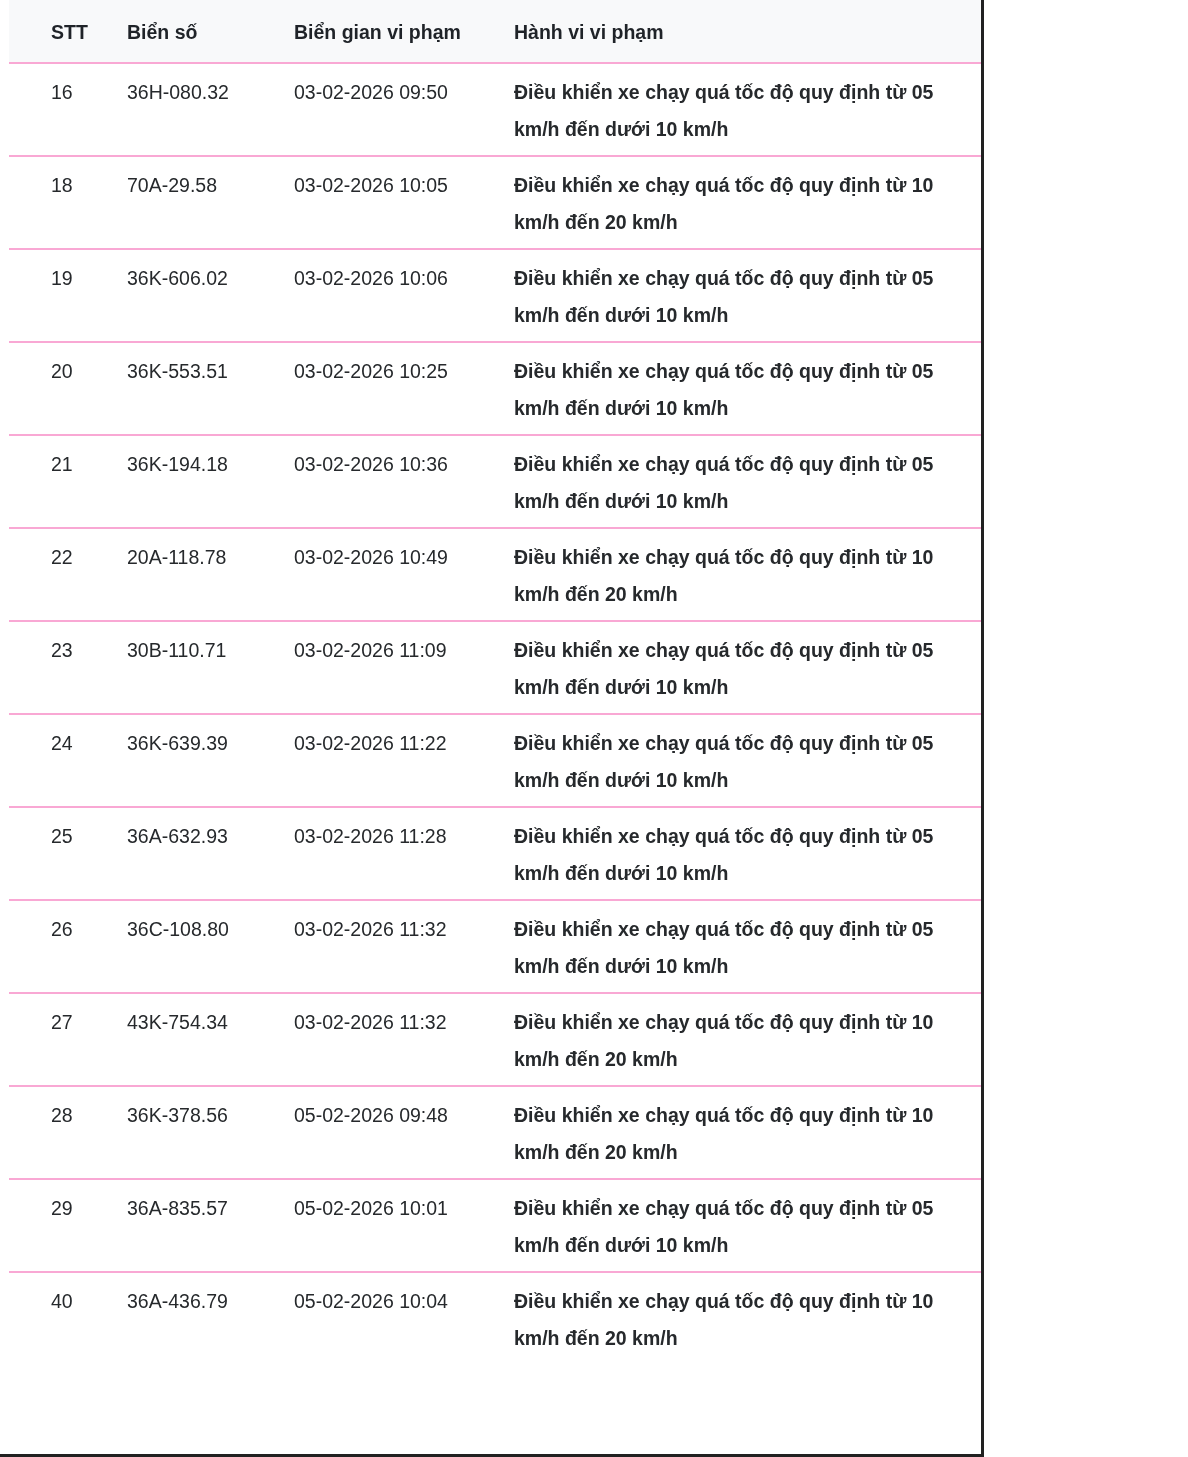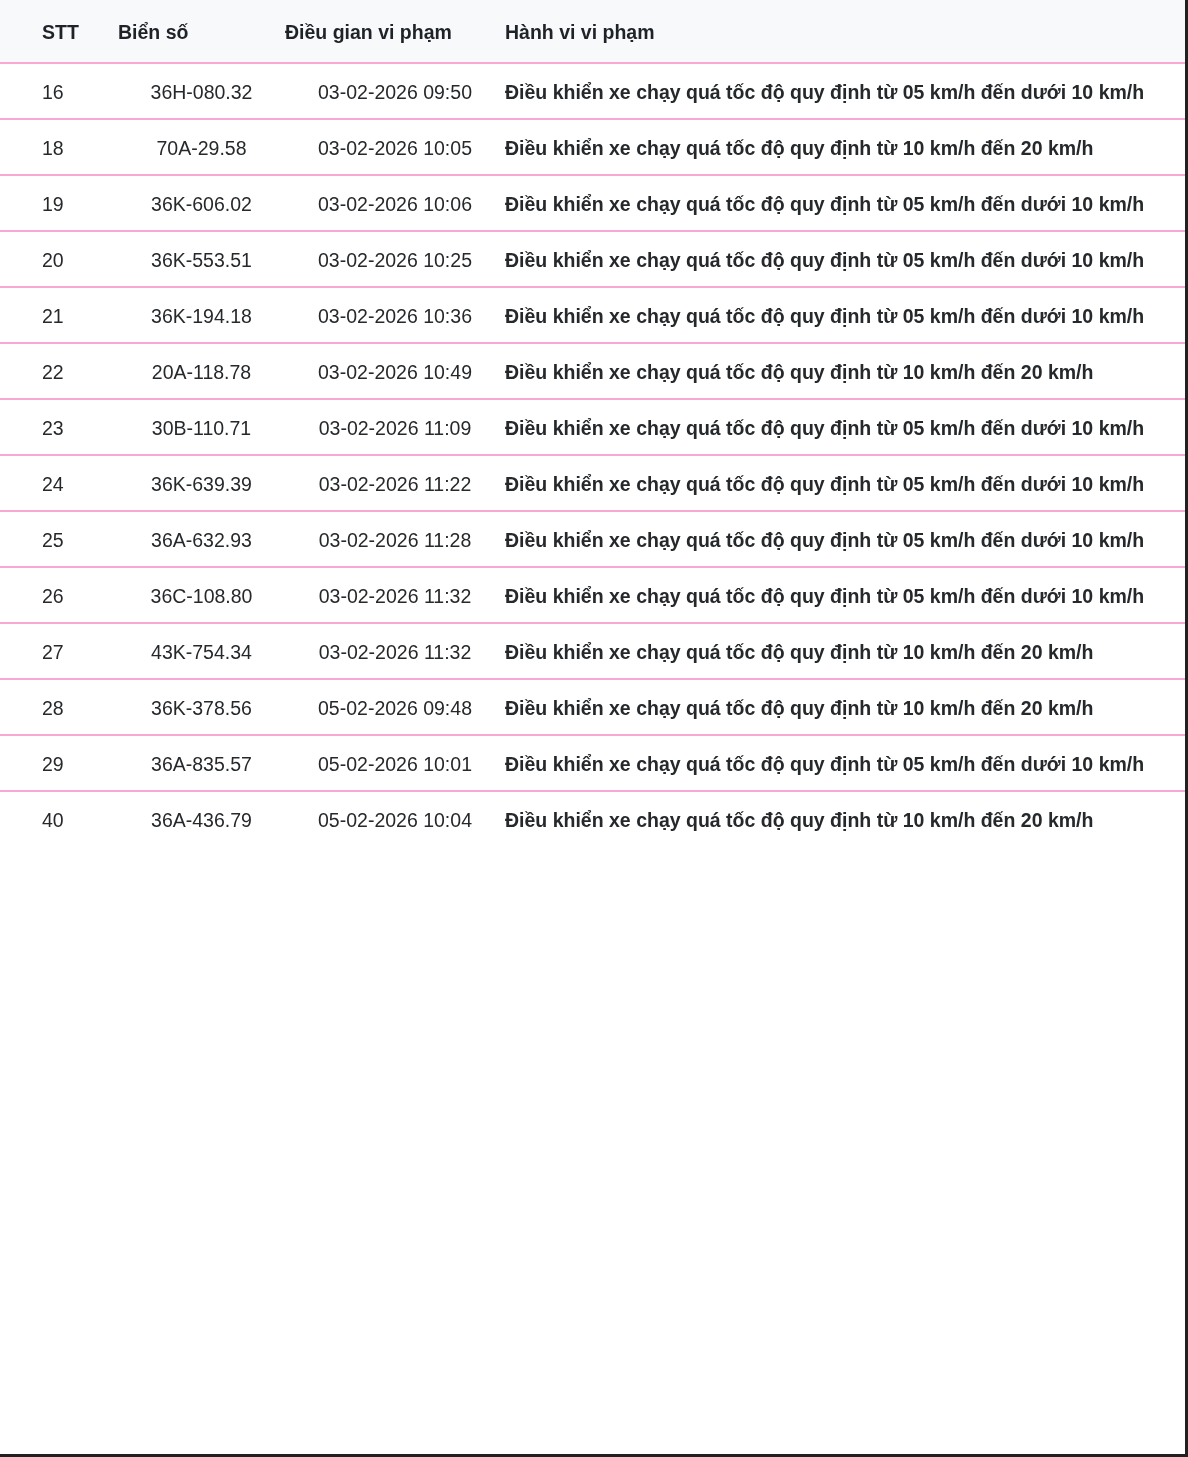--- a/index.html
+++ b/index.html
@@ -5,27 +5,28 @@
   html, body {
     margin: 0;
     padding: 0;
     background: #ffffff;
   }
   body {
     font-family: "Liberation Sans", sans-serif;
     color: #202124;
   }
   .frame {
-    width: 1188px;
+    width: 984px;
     height: 1457px;
     box-sizing: border-box;
     border-right: 3px solid #212121;
     border-bottom: 3px solid #212121;
     overflow: hidden;
     background: #ffffff;
+    padding-left: 9px;
   }
   table.violations {
     width: 100%;
     border-collapse: collapse;
     table-layout: fixed;
     font-size: 19.5px;
   }
   col.c-stt   { width: 118px; }
   col.c-plate { width: 167px; }
   col.c-time  { width: 220px; }
@@ -49,38 +50,38 @@
     vertical-align: top;
     border-top: 2px solid #f9a8d4;
     padding: 10px 0 7px 0;
     line-height: 37px;
     font-size: 19.5px;
     color: #26292c;
     background: #ffffff;
   }
   tbody td.td-stt { padding-left: 42px; }
   tbody td.td-violation { padding-right: 40px; font-weight: bold; }
-  tbody td.td-plate, tbody td.td-time { white-space: nowrap; text-align: center; }
+  tbody td.td-plate, tbody td.td-time { white-space: nowrap; }
 </style>
 </head>
 <body>
 
 <div class="frame">
   <table class="violations">
     <colgroup>
       <col class="c-stt">
       <col class="c-plate">
       <col class="c-time">
       <col class="c-violation">
     </colgroup>
     <thead>
       <tr>
         <th class="h-stt">STT</th>
         <th class="h-plate">Biển số</th>
-        <th class="h-time">Điều gian vi phạm</th>
+        <th class="h-time">Biển gian vi phạm</th>
         <th class="h-violation">Hành vi vi phạm</th>
       </tr>
     </thead>
     <tbody id="table-body">
   <tr>
     <td class="td-stt">16</td>
     <td class="td-plate">36H-080.32</td>
     <td class="td-time">03-02-2026 09:50</td>
     <td class="td-violation">Điều khiển xe chạy quá tốc độ quy định từ 05 km/h đến dưới 10 km/h</td>
   </tr>

